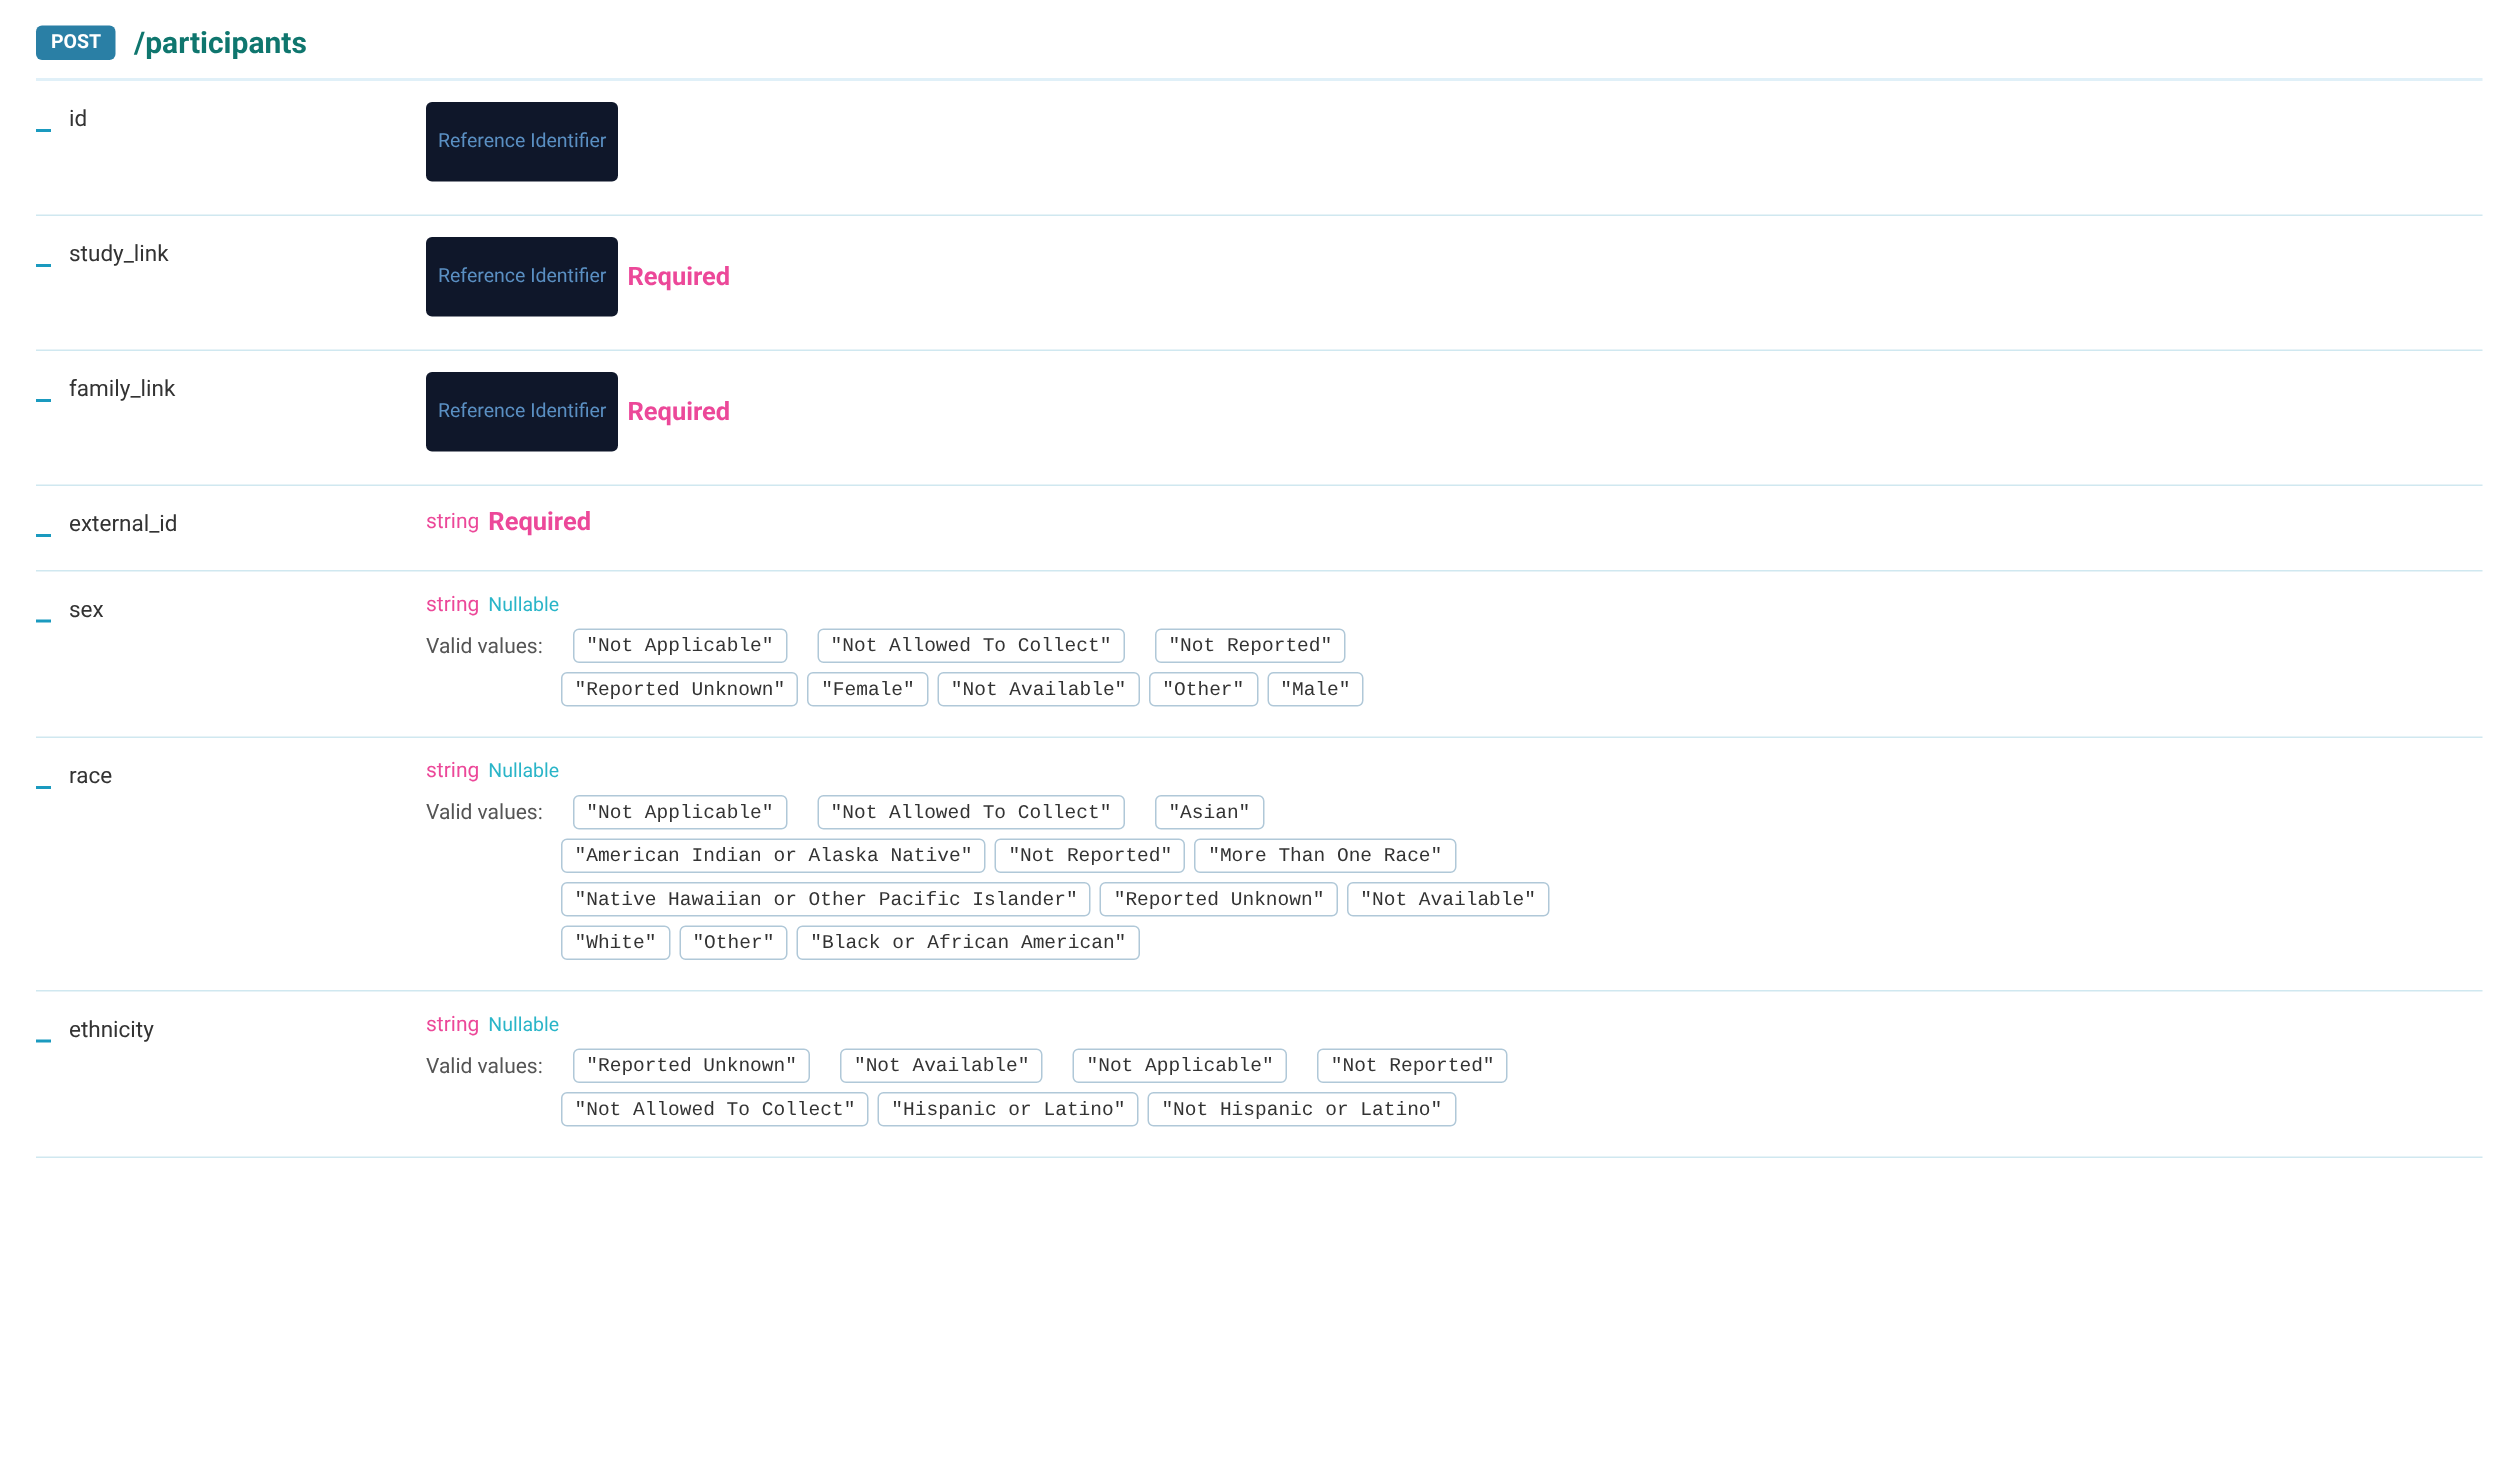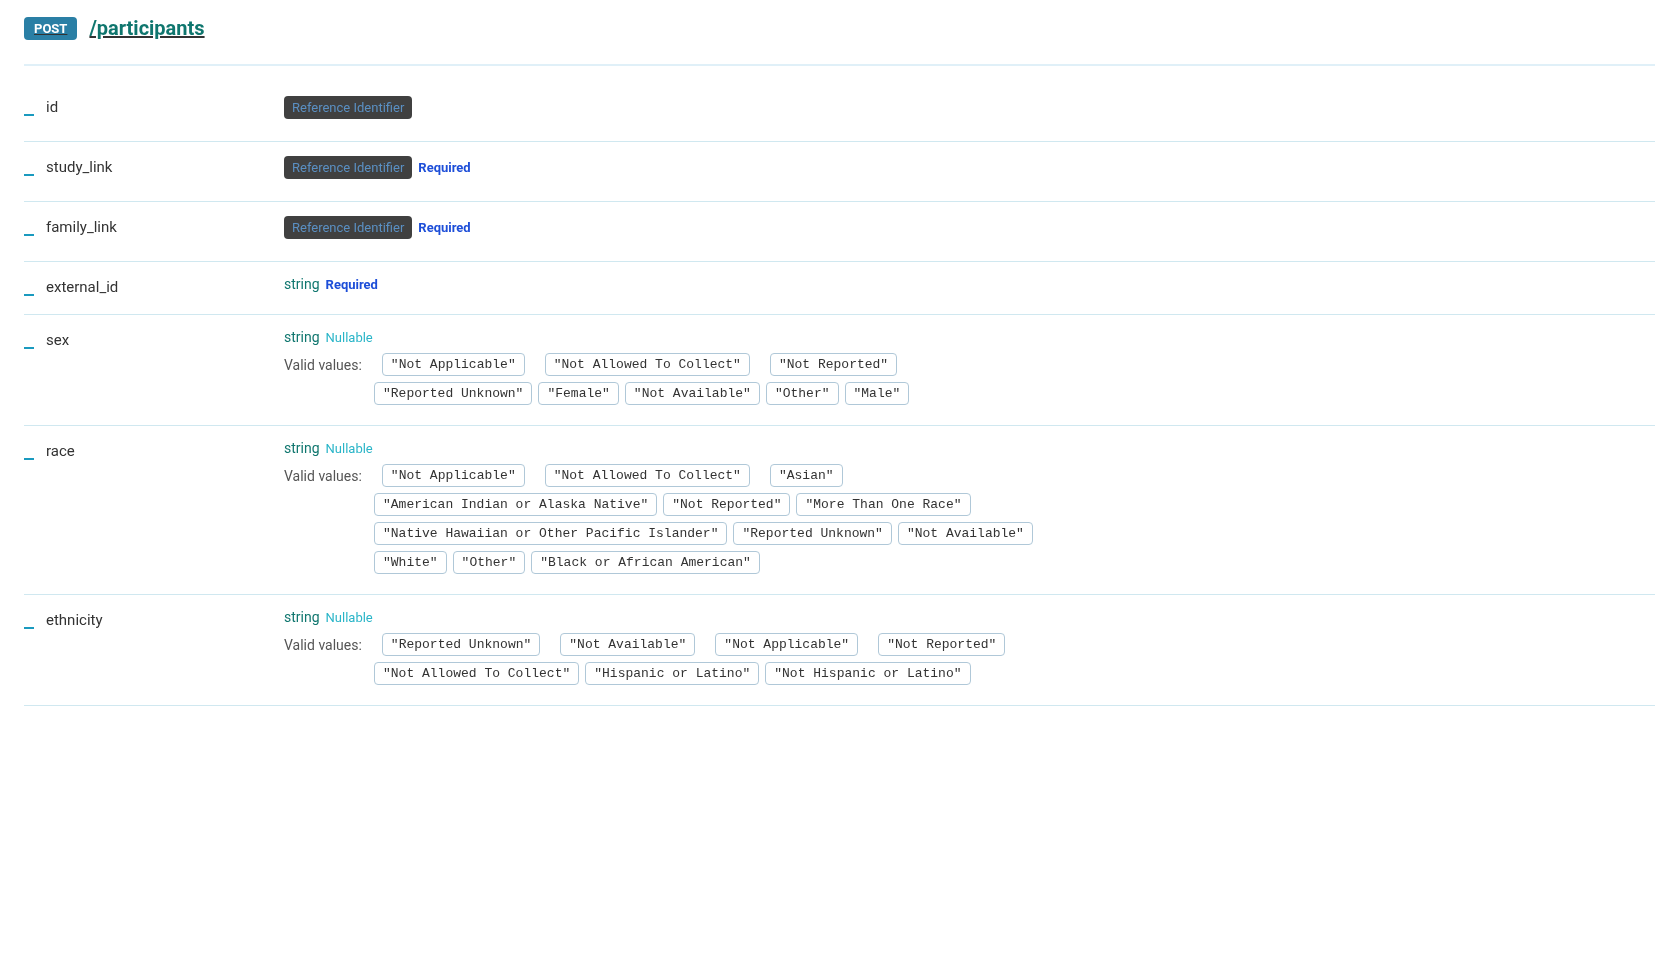--- a/index.html
+++ b/index.html
@@ -10,24 +10,23 @@
       font-size: 14px;
     }
     .page-container {
       padding: 16px 24px;
       max-width: 1679px;
     }
     .endpoint-header {
       display: flex;
       align-items: center;
       gap: 12px;
-      padding-bottom: 24px;
+      padding-bottom: 12px;
       border-bottom: 2px solid #e0f0f8;
-      margin-bottom: 16px;
-      text-decoration: underline;
+      margin-bottom: 0;
     }
     .method-badge {
       background: #2a7fa5;
       color: #fff;
       font-weight: bold;
       font-size: 13px;
       padding: 4px 10px;
       border-radius: 4px;
     }
     .endpoint-path {
@@ -75,37 +74,37 @@
     }
     .type-line {
       margin-bottom: 8px;
       font-size: 14px;
       color: #888;
       display: flex;
       align-items: center;
       gap: 6px;
     }
     .type-text {
-      color: #0f766e;
+      color: #ec4899;
     }
     .badge-required {
-      color: #1d4ed8;
+      color: #ec4899;
       font-weight: 700;
-      font-size: 13px;
+      font-size: 17px;
     }
     .badge-nullable {
       color: #2ab5c8;
       font-weight: 400;
       font-size: 13px;
     }
     .ref-badge {
-      background: #404040;
+      background: #0f172a;
       color: #5a8fc2;
       border-radius: 4px;
-      padding: 4px 8px;
+      padding: 19px 8px;
       font-size: 13px;
     }
     .valid-values-line {
       display: flex;
       flex-wrap: wrap;
       align-items: center;
       gap: 20px;
       margin-bottom: 6px;
     }
     .valid-label {

